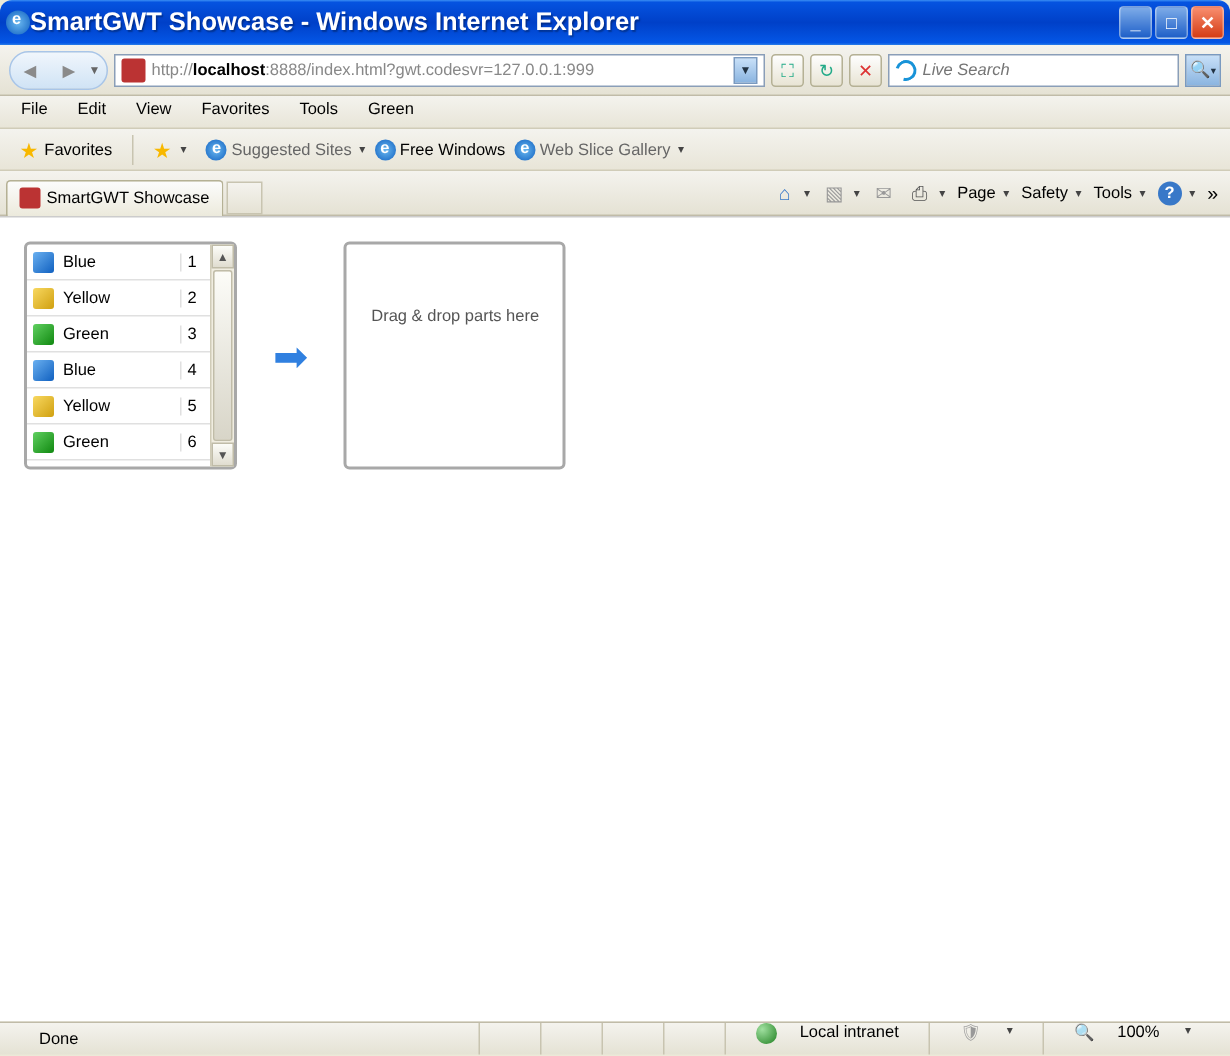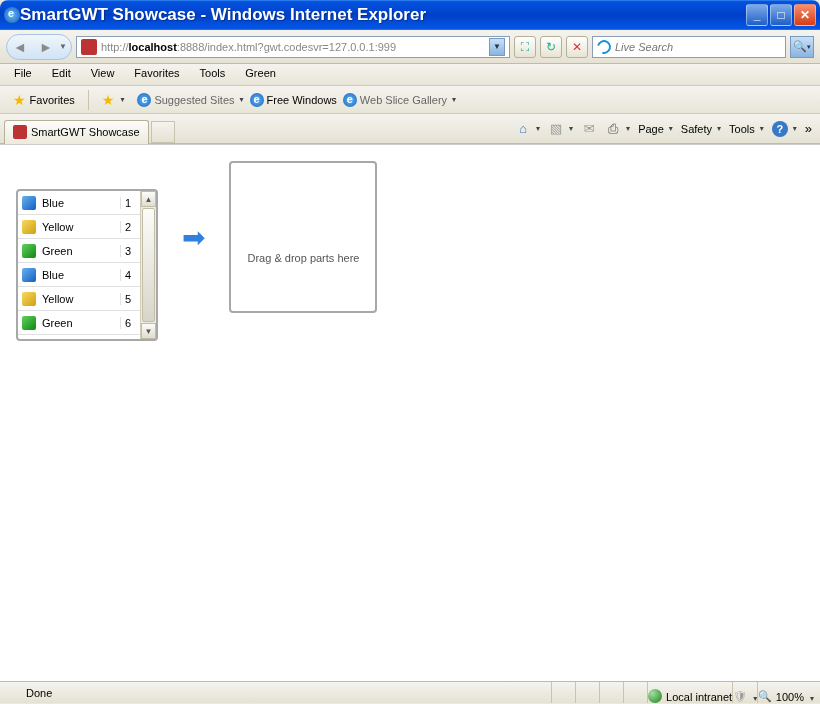--- a/index.html
+++ b/index.html
@@ -47,42 +47,42 @@
 .tab .tab-icon { width: 14px; height: 14px; background: #b33; border-radius: 2px; }
 .newtab { width: 24px; height: 22px; background: linear-gradient(to bottom, #f4f3ee, #e5e2d4); border: 1px solid #c8c4b0; margin-left: 2px; margin-top: 6px; }
 .cmd-spacer { flex: 1; }
 .cmd-btn { display: flex; align-items: center; gap: 3px; padding: 2px 4px; }
 .cmd-icon { width: 16px; height: 16px; display: flex; align-items: center; justify-content: center; font-size: 13px; }
 .overflow { font-size: 13px; padding: 0 4px; }
 
 
 .content { background: white; height: 537px; padding: 16px; border-top: 1px solid #ccc; display: flex; align-items: flex-start; gap: 24px; }
 .panel { border: 2px solid #a8a8a8; border-radius: 4px; background: white; }
-.source-list { width: 142px; height: 152px; display: flex; margin-top: 28px; }
+.source-list { width: 142px; height: 152px; display: flex; }
 .list-body { flex: 1; overflow: hidden; }
 .list-row { height: 24px; display: flex; align-items: center; border-bottom: 1px solid #e0e0e0; }
 .list-row .cube { width: 22px; display: flex; align-items: center; justify-content: center; }
 .list-row .name { flex: 1; padding-left: 2px; }
 .list-row .num { width: 20px; text-align: left; border-left: 1px solid #e0e0e0; padding-left: 4px; }
 .scrollbar { width: 16px; background: #f0ede0; border-left: 1px solid #d0ccb8; display: flex; flex-direction: column; }
 .scroll-arrow { height: 16px; background: linear-gradient(to bottom, #fcfcf8, #e0ddd0); border: 1px solid #c0bca8; display: flex; align-items: center; justify-content: center; font-size: 8px; color: #555; }
 .scroll-thumb { flex: 1; margin: 1px; background: linear-gradient(to bottom, #fcfcf8, #d8d5c8); border: 1px solid #c0bca8; border-radius: 2px; }
 .arrow-icon { font-size: 28px; color: #3080e0; margin-top: 60px; }
-.drop-zone { width: 148px; height: 152px; display: flex; align-items: center; justify-content: center; padding-top: 42px; color: #555; }
+.drop-zone { width: 148px; height: 152px; display: flex; align-items: flex-start; justify-content: center; padding-top: 42px; color: #555; }
 
 
 .cube-blue, .cube-yellow, .cube-green { width: 14px; height: 14px; transform: rotate(0deg); border-radius: 2px; position: relative; }
 .cube-blue { background: linear-gradient(135deg, #6ab0f0, #1060c0); }
 .cube-yellow { background: linear-gradient(135deg, #f8d860, #d0a010); }
 .cube-green { background: linear-gradient(135deg, #60d060, #108810); }
 
 
 .statusbar { height: 22px; background: linear-gradient(to bottom, #f4f3ee, #e5e2d4); border-top: 1px solid #c0bba8; display: flex; align-items: center; padding: 0 6px; font-size: 11px; }
 .status-left { flex: 1; padding-left: 20px; }
-.status-cell { border-left: 1px solid #c8c4b0; padding: 0 0; height: 100%; display: flex; align-items: flex-end; gap: 4px; }
+.status-cell { border-left: 1px solid #c8c4b0; padding: 0 20px; height: 100%; display: flex; align-items: flex-start; gap: 15px; }
 .status-cell.empty { width: 24px; }
 .globe { width: 14px; height: 14px; background: radial-gradient(circle at 30% 30%, #a0e0a0, #208020); border-radius: 50%; }
 
 
 .ie-logo { width: 16px; height: 16px; background: radial-gradient(circle, #6ab8f0, #1060c0); border-radius: 50%; position: relative; }
 .ie-logo::after { content: 'e'; position: absolute; color: white; font-weight: bold; font-size: 11px; left: 4px; top: 0px; }
 </style>
 </head>
 <body>
 

